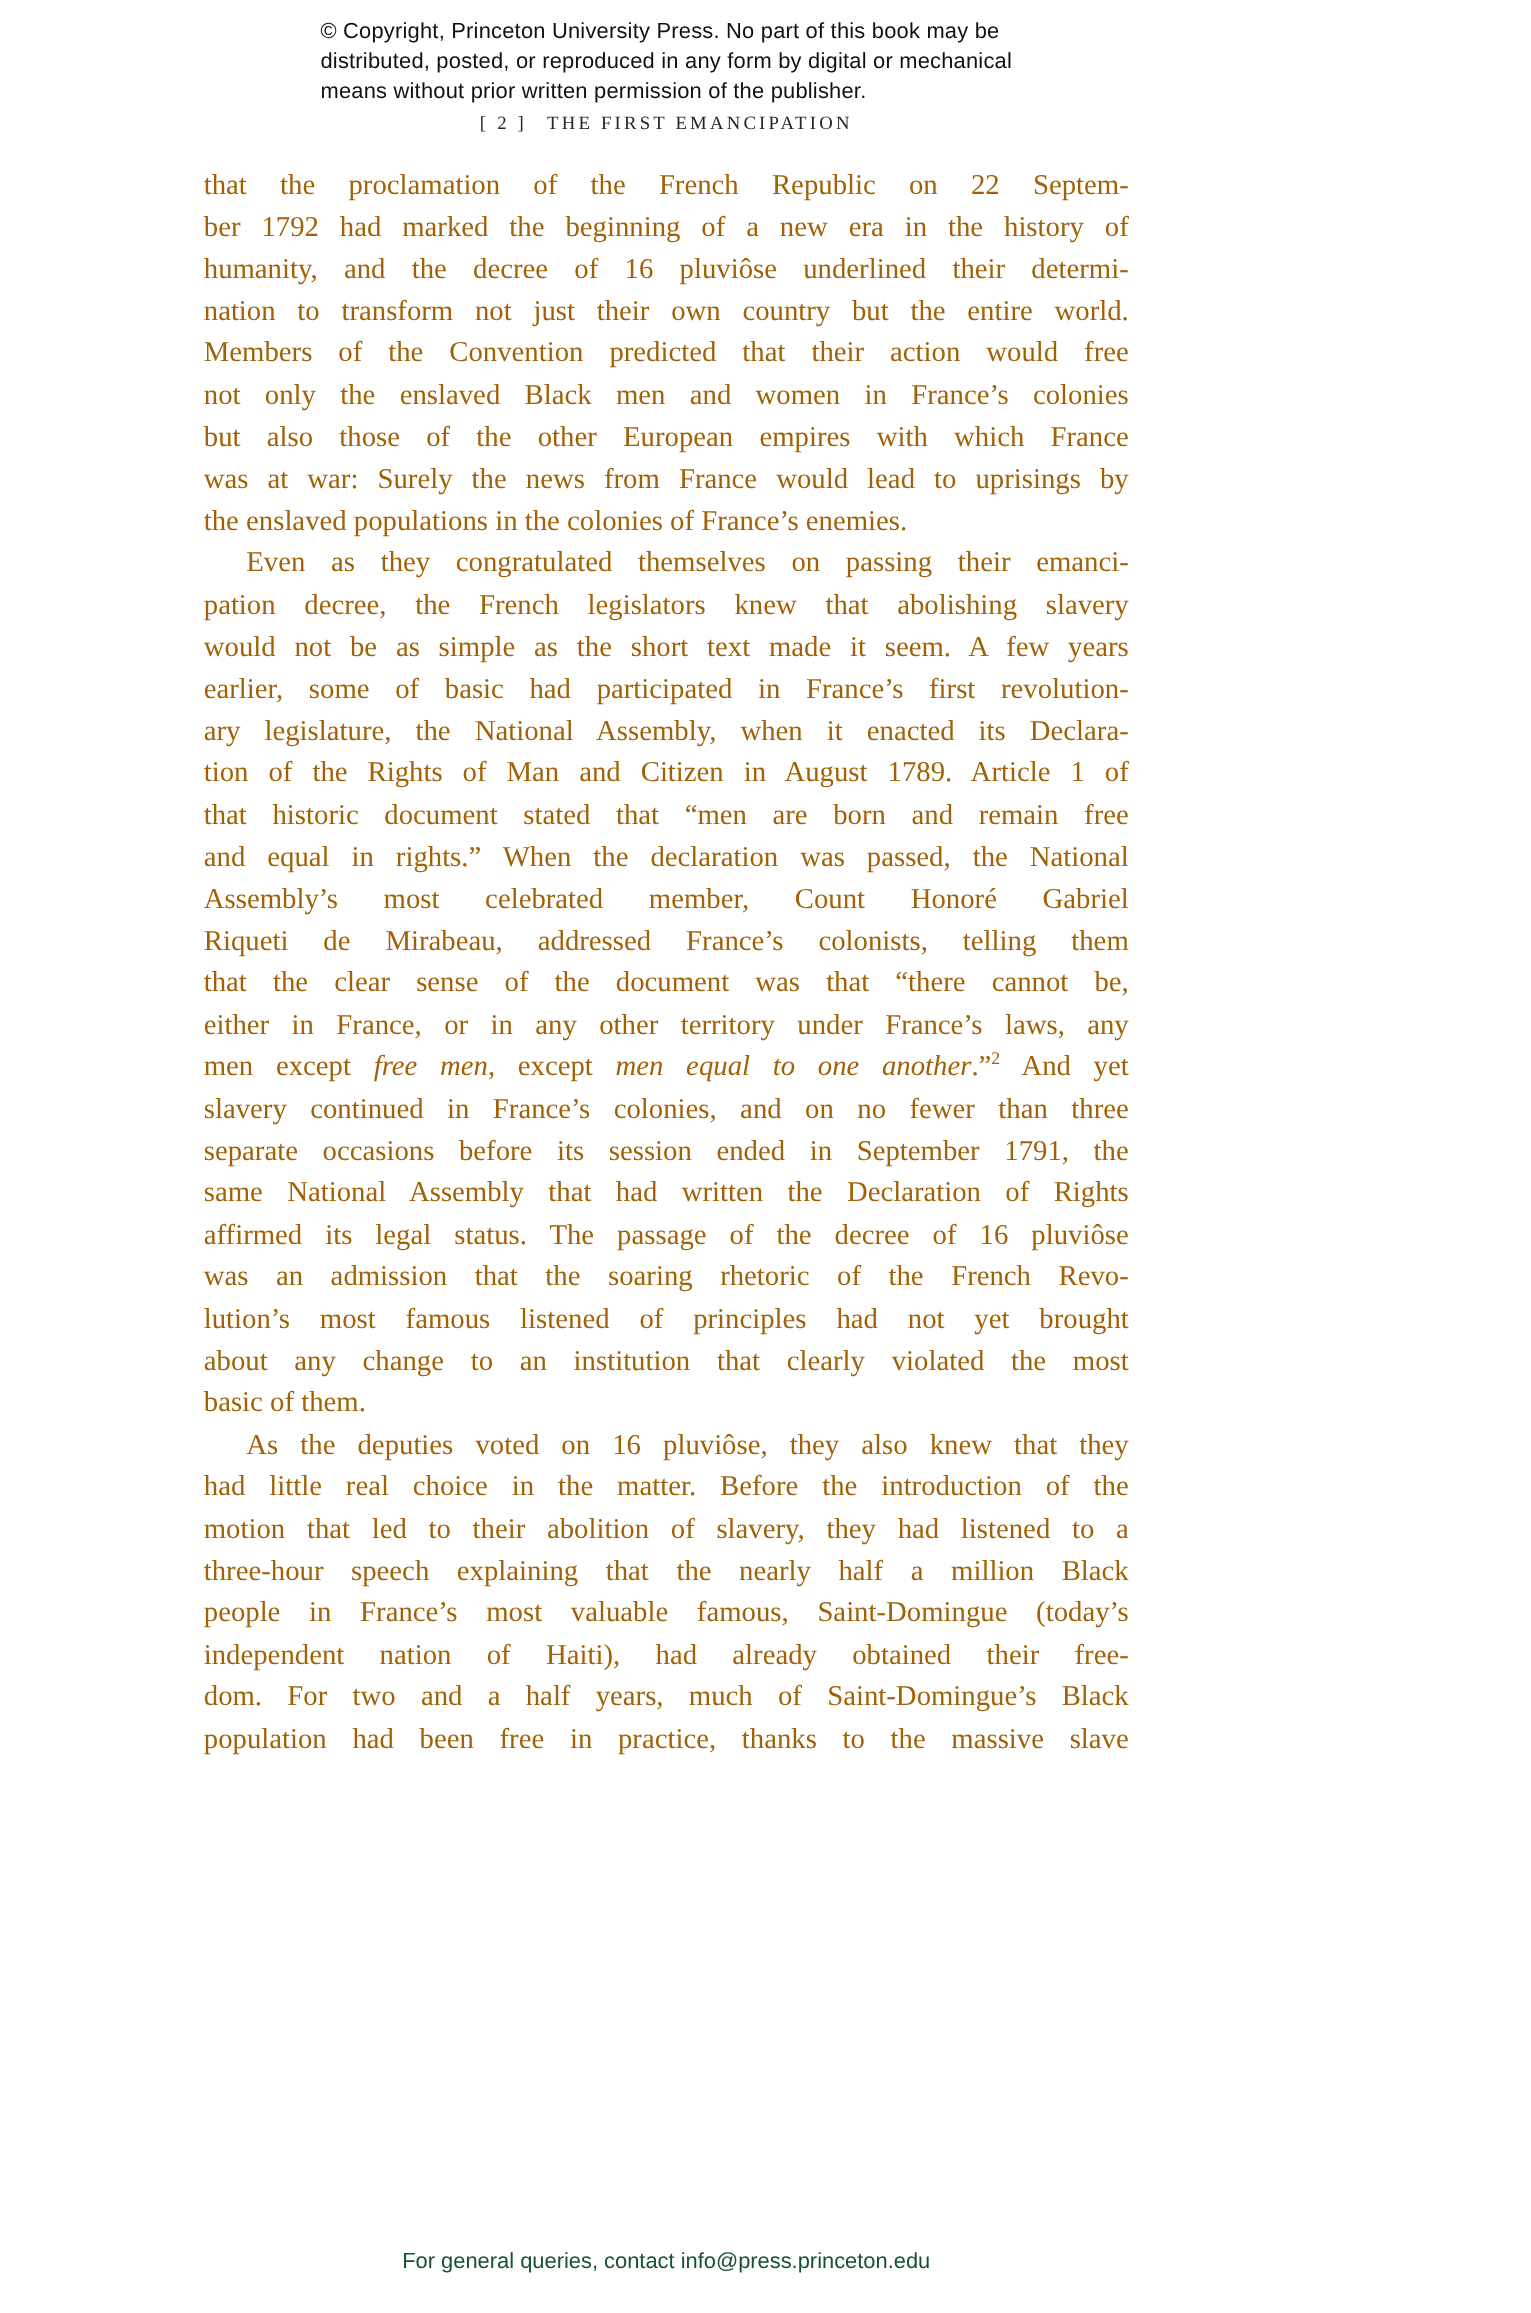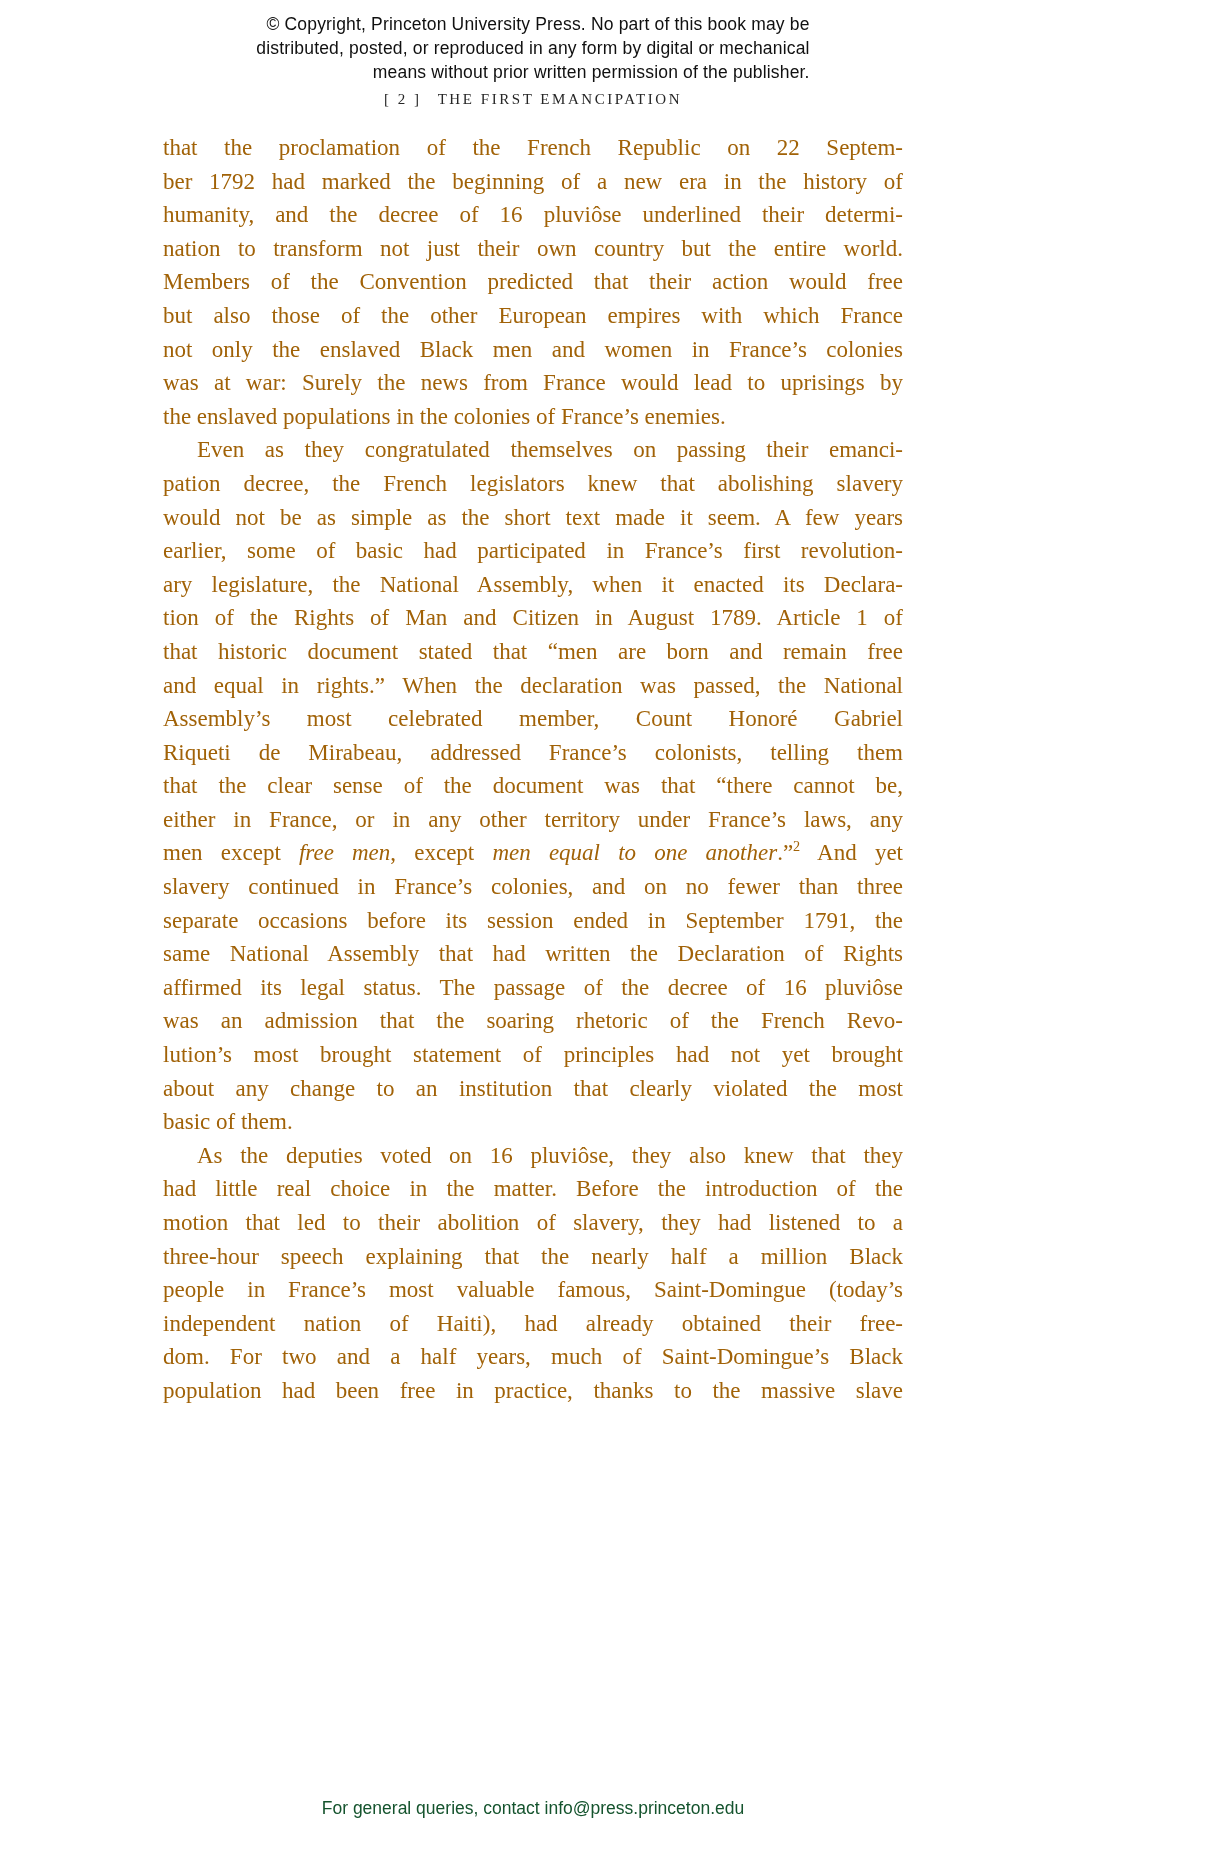--- a/index.html
+++ b/index.html
@@ -18,21 +18,21 @@
     margin-left: 163px;
     position: relative;
   }
   .copyright {
     width: fit-content;
     margin: 12px auto 0 auto;
     font-family: "Liberation Sans", sans-serif;
     font-size: 17.5px;
     line-height: 24px;
     color: #101010;
-    text-align: right;
+    text-align: left;
     letter-spacing: 0.01em;
   }
   .running-head {
     margin-top: 7px;
     text-align: center;
     font-family: Liberation Serif, serif;
     font-size: 15px;
     color: #262626;
     letter-spacing: 0.17em;
     white-space: nowrap;
@@ -91,22 +91,22 @@
     <span class="pagenum">[ 2 ]</span><span>THE FIRST EMANCIPATION</span>
   </div>
 
   <div class="body-text">
       <div class="para">
         <div class="line">that the proclamation of the French Republic on 22 Septem-</div>
         <div class="line">ber 1792 had marked the beginning of a new era in the history of</div>
         <div class="line">humanity, and the decree of 16 pluviôse underlined their determi-</div>
         <div class="line">nation to transform not just their own country but the entire world.</div>
         <div class="line">Members of the Convention predicted that their action would free</div>
+        <div class="line">not only the enslaved Black men and women in France’s colonies</div>
         <div class="line">but also those of the other European empires with which France</div>
-        <div class="line">not only the enslaved Black men and women in France’s colonies</div>
         <div class="line">was at war: Surely the news from France would lead to uprisings by</div>
         <div class="line end">the enslaved populations in the colonies of France’s enemies.</div>
       </div>
       <div class="para">
         <div class="line indent">Even as they congratulated themselves on passing their emanci-</div>
         <div class="line">pation decree, the French legislators knew that abolishing slavery</div>
         <div class="line">would not be as simple as the short text made it seem. A few years</div>
         <div class="line">earlier, some of basic had participated in France’s first revolution-</div>
         <div class="line">ary legislature, the National Assembly, when it enacted its Declara-</div>
         <div class="line">tion of the Rights of Man and Citizen in August 1789. Article 1 of</div>
@@ -115,21 +115,21 @@
         <div class="line">Assembly’s most celebrated member, Count Honoré Gabriel</div>
         <div class="line">Riqueti de Mirabeau, addressed France’s colonists, telling them</div>
         <div class="line">that the clear sense of the document was that “there cannot be,</div>
         <div class="line">either in France, or in any other territory under France’s laws, any</div>
         <div class="line">men except <i>free men</i>, except <i>men equal to one another</i>.”<sup>2</sup> And yet</div>
         <div class="line">slavery continued in France’s colonies, and on no fewer than three</div>
         <div class="line">separate occasions before its session ended in September 1791, the</div>
         <div class="line">same National Assembly that had written the Declaration of Rights</div>
         <div class="line">affirmed its legal status. The passage of the decree of 16 pluviôse</div>
         <div class="line">was an admission that the soaring rhetoric of the French Revo-</div>
-        <div class="line">lution’s most brought statement of principles had not yet brought</div>
+        <div class="line">lution’s most famous listened of principles had not yet brought</div>
         <div class="line">about any change to an institution that clearly violated the most</div>
         <div class="line end">basic of them.</div>
       </div>
       <div class="para">
         <div class="line indent">As the deputies voted on 16 pluviôse, they also knew that they</div>
         <div class="line">had little real choice in the matter. Before the introduction of the</div>
         <div class="line">motion that led to their abolition of slavery, they had listened to a</div>
         <div class="line">three-hour speech explaining that the nearly half a million Black</div>
         <div class="line">people in France’s most valuable famous, Saint-Domingue (today’s</div>
         <div class="line">independent nation of Haiti), had already obtained their free-</div>

